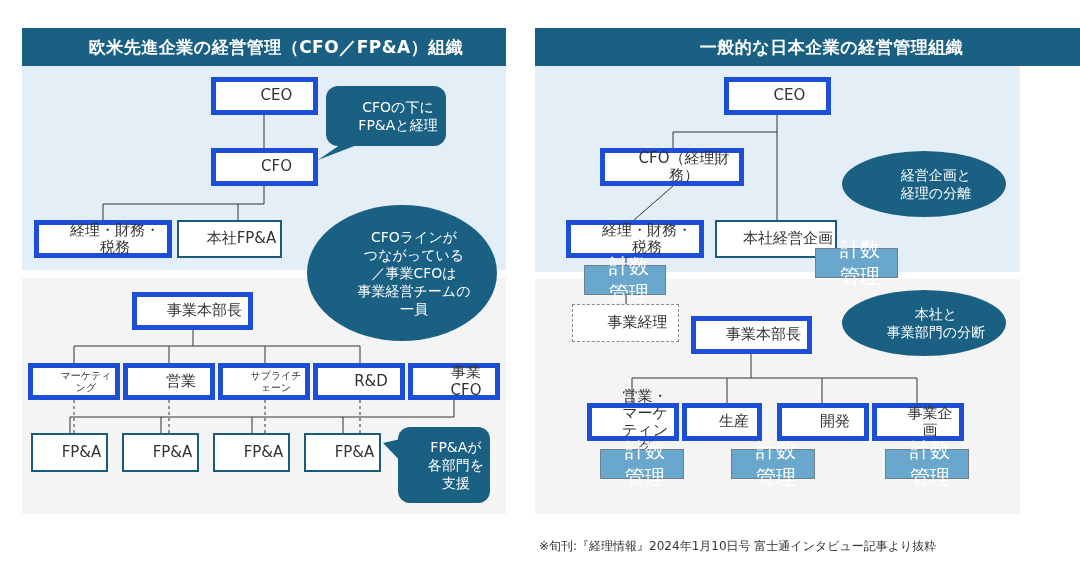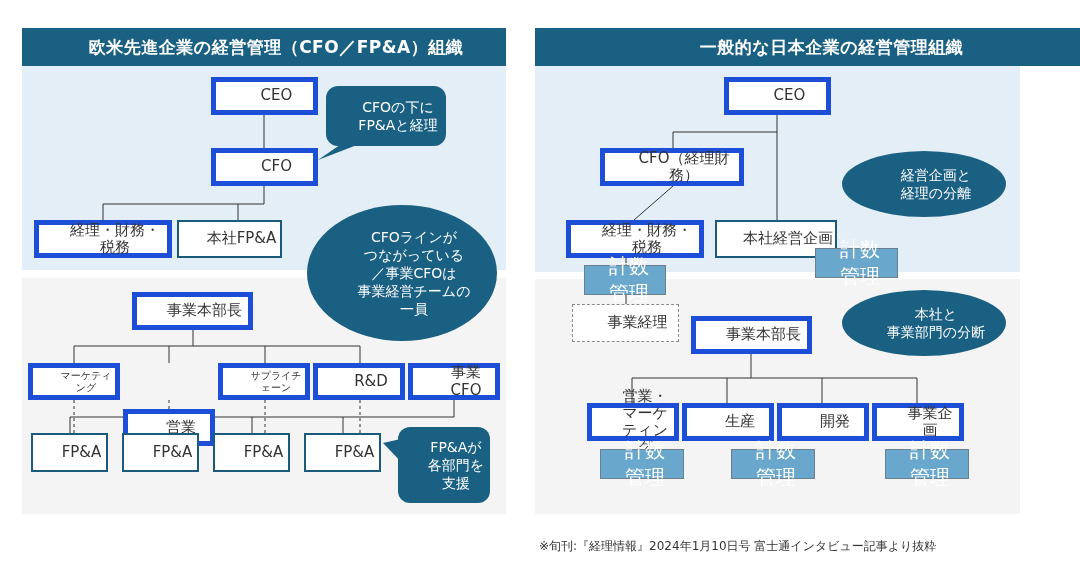--- a/index.html
+++ b/index.html
@@ -75,21 +75,21 @@
 
 <div class="abs bubble ellipse" style="left:307px; top:205px; width:190px; height:136px;">CFOラインが
 つながっている
 ／事業CFOは
 事業経営チームの
 一員</div>
 
 <div class="abs box" style="left:132px; top:292px; width:121px; height:38px;">事業本部長</div>
 
 <div class="abs box small" style="left:28px; top:363px; width:92px; height:37px;">マーケティング</div>
-<div class="abs box" style="left:123px; top:363px; width:92px; height:37px;margin-top:46px;">営業</div>
+<div class="abs box" style="left:123px; top:363px; width:92px; height:37px;">営業</div>
 <div class="abs box small" style="left:218px; top:363px; width:92px; height:37px;">サプライチェーン</div>
 <div class="abs box" style="left:313px; top:363px; width:92px; height:37px;">R&amp;D</div>
 <div class="abs box" style="left:408px; top:363px; width:92px; height:37px;">事業CFO</div>
 
 <div class="abs box bold-border" style="left:31px; top:433px; width:77px; height:39px;">FP&amp;A</div>
 <div class="abs box bold-border" style="left:122px; top:433px; width:77px; height:39px;">FP&amp;A</div>
 <div class="abs box bold-border" style="left:213px; top:433px; width:77px; height:39px;">FP&amp;A</div>
 <div class="abs box bold-border" style="left:304px; top:433px; width:77px; height:39px;">FP&amp;A</div>
 
 <svg class="lines" width="1080" height="580">
@@ -131,21 +131,21 @@
 <div class="abs bubble ellipse" style="left:842px; top:151px; width:164px; height:66px;">経営企画と
 経理の分離</div>
 
 <div class="abs box dashed" style="left:572px; top:304px; width:107px; height:38px;">事業経理</div>
 <div class="abs box" style="left:691px; top:316px; width:121px; height:38px;">事業本部長</div>
 <div class="abs bubble ellipse" style="left:842px; top:290px; width:164px; height:66px;">本社と
 事業部門の分断</div>
 
 <div class="abs box tiny2" style="left:587px; top:403px; width:92px; height:38px; white-space:pre-line;">営業・
 マーケティング</div>
-<div class="abs box" style="left:682px; top:403px; width:92px; height:38px;">生産</div>
+<div class="abs box" style="left:682px; top:403px; width:80px; height:38px;">生産</div>
 <div class="abs box" style="left:777px; top:403px; width:92px; height:38px;">開発</div>
 <div class="abs box" style="left:872px; top:403px; width:92px; height:38px;">事業企画</div>
 
 <div class="abs tag" style="left:600px; top:449px; width:84px; height:30px;">計数管理</div>
 <div class="abs tag" style="left:731px; top:449px; width:84px; height:30px;">計数管理</div>
 <div class="abs tag" style="left:885px; top:449px; width:84px; height:30px;">計数管理</div>
 
 <div class="abs source" style="left:515px; top:522px; width:520px; height:20px;margin-top:16px;">※旬刊:『経理情報』2024年1月10日号 富士通インタビュー記事より抜粋</div>
 
 </body></html>

